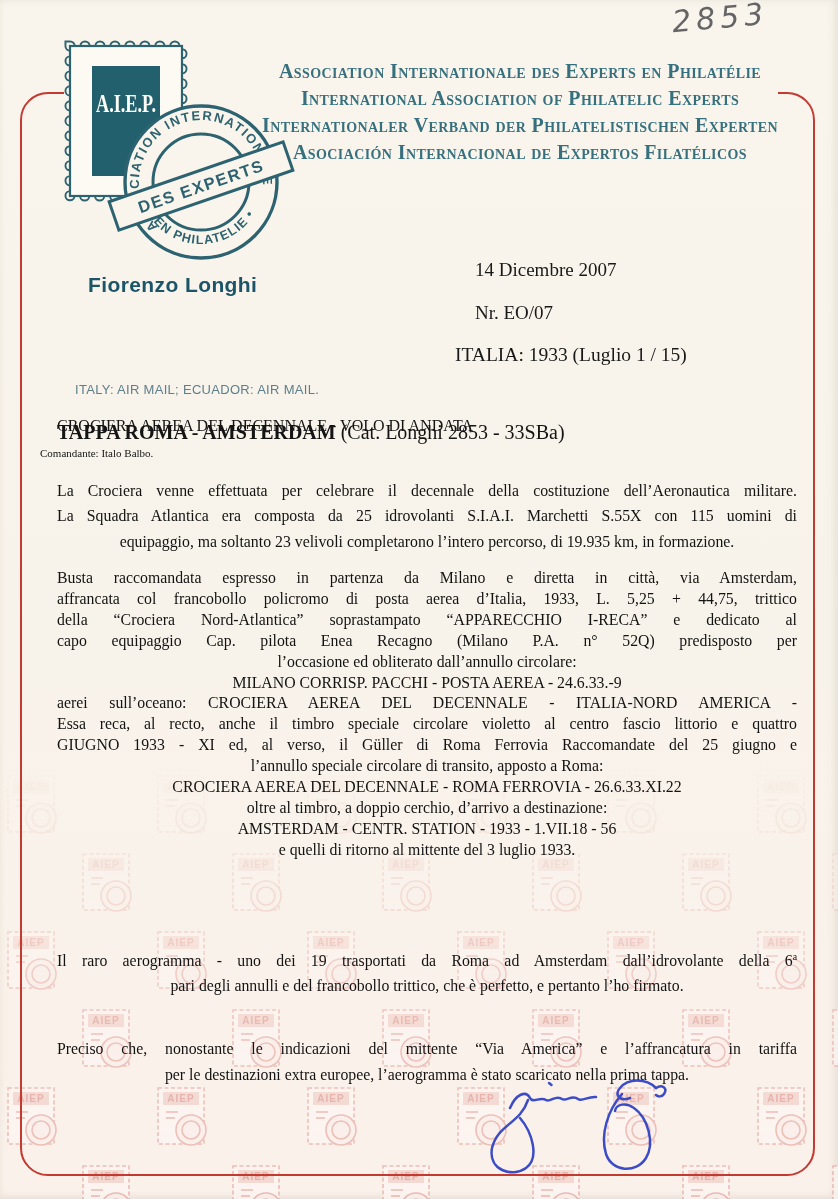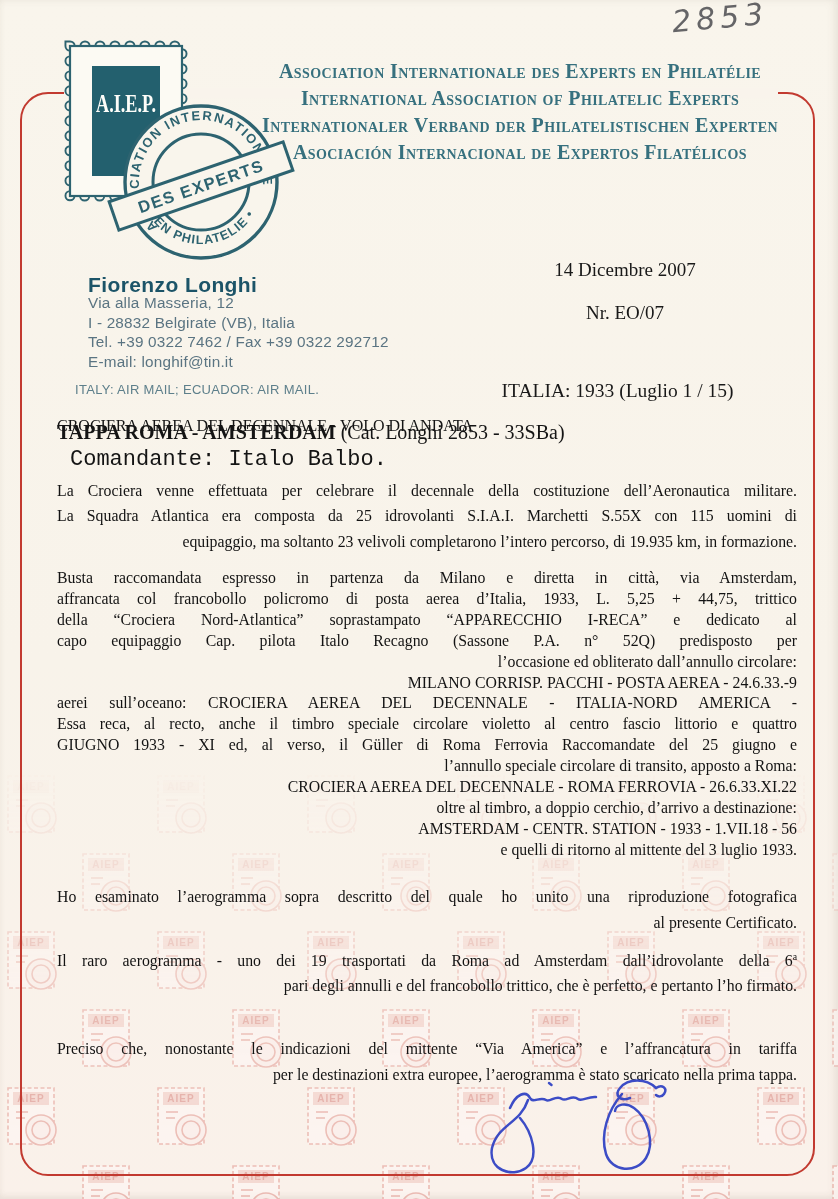--- a/index.html
+++ b/index.html
@@ -33,41 +33,41 @@
   
   .expert-name{
     left:88px; top:264px; font-family:"Liberation Sans",sans-serif;
     font-weight:bold; font-size:21px; color:#1c5468; letter-spacing:.4px;margin-top:9px;
   }
   .expert-addr{
     left:88px; top:293px; font-family:"Liberation Sans",sans-serif;
     font-size:15.3px; line-height:19.5px; color:#5a7482; letter-spacing:.2px;
   }
   
-  .meta{ text-align:center; font-size:19px; color:#191919; }
+  .meta{ text-align:left; font-size:19px; color:#191919; }
   .m-date{ left:475px; top:259px; width:300px; }
   .m-nr{ left:475px; top:302px; width:300px; }
-  .m-sub{ left:455px; top:344px; width:325px; font-size:19.5px;margin-top:36px; }
+  .m-sub{ left:455px; top:344px; width:325px; font-size:19.5px; }
   
   .routing{
     left:75px; top:382px; font-family:"Liberation Sans",sans-serif;
     font-size:13px; color:#5d7f8b; letter-spacing:.3px;
   }
   .t1{ left:57px; top:417px; font-size:16px; }
   .t2{ left:57px; top:421px; font-size:20px;text-align:right; }
   .t2 .b{ font-weight:bold; }
-  .t3{ left:70px; top:447px; font-size:22px;font-family:Liberation Mono, monospace; }
+  .t3{ left:40px; top:447px; font-size:11px; }
   
   .para{ left:57px; width:740px; font-size:15.8px; color:#131313; }
   #p0{ top:478px; line-height:25.3px; }
   #p1{ top:568px; line-height:20.9px; }
   #p2{ top:884px; line-height:26px; }
   #p3{ top:949px; line-height:24.8px; }
   #p4{ top:1036px; line-height:26px; }
-  .bline{ text-align:right; }
+  .bline{ text-align:center; }
   .bline.jst{ text-align:justify; text-align-last:justify; }
   .bline sup{ font-size:.62em; vertical-align:super; line-height:0; }
   
   .logo{ left:56px; top:40px; }
   .wm{ left:0px; top:770px; }
   .sig{ left:450px; top:1066px; }
 </style>
 </head>
 <body>
 
@@ -135,26 +135,20 @@
   </svg>
 
   <div class="abs org">
     <div>Association Internationale des Experts en Philatélie</div>
     <div>International Association of Philatelic Experts</div>
     <div>Internationaler Verband der Philatelistischen Experten</div>
     <div>Asociación Internacional de Expertos Filatélicos</div>
   </div>
 
   <div class="abs expert-name">Fiorenzo Longhi</div>
-  <div class="abs expert-addr">
-    <div>Via alla Masseria, 12</div>
-    <div>I - 28832 Belgirate (VB), Italia</div>
-    <div>Tel. +39 0322 7462 / Fax +39 0322 292712</div>
-    <div>E-mail: longhif@tin.it</div>
-  </div>
 
   <div class="abs meta m-date">14 Dicembre 2007</div>
   <div class="abs meta m-nr">Nr. EO/07</div>
   <div class="abs meta m-sub">ITALIA: 1933 (Luglio 1 / 15)</div>
 
   <div class="abs routing">ITALY: AIR MAIL; ECUADOR: AIR MAIL.</div>
   <div class="abs t1">CROCIERA AEREA DEL DECENNALE - VOLO DI ANDATA</div>
   <div class="abs t2">
     <span class="b">TAPPA ROMA - AMSTERDAM</span><span> (Cat. Longhi 2853 - 33SBa)</span>
   </div>
@@ -162,36 +156,32 @@
 
   <div class="abs para" id="p0">
       <div class="bline jst">La Crociera venne effettuata per celebrare il decennale della costituzione dell’Aeronautica militare.</div>
       <div class="bline jst">La Squadra Atlantica era composta da 25 idrovolanti S.I.A.I. Marchetti S.55X con 115 uomini di</div>
       <div class="bline">equipaggio, ma soltanto 23 velivoli completarono l’intero percorso, di 19.935 km, in formazione.</div>
     </div>
   <div class="abs para" id="p1">
       <div class="bline jst">Busta raccomandata espresso in partenza da Milano e diretta in città, via Amsterdam,</div>
       <div class="bline jst">affrancata col francobollo policromo di posta aerea d’Italia, 1933, L. 5,25 + 44,75, trittico</div>
       <div class="bline jst">della “Crociera Nord-Atlantica” soprastampato “APPARECCHIO I-RECA” e dedicato al</div>
-      <div class="bline jst">capo equipaggio Cap. pilota Italo Recagno (Sassone P.A. n° 52Q) predisposto per</div>
+      <div class="bline jst">capo equipaggio Cap. pilota Enea Recagno (Milano P.A. n° 52Q) predisposto per</div>
       <div class="bline">l’occasione ed obliterato dall’annullo circolare:</div>
       <div class="bline">MILANO CORRISP. PACCHI - POSTA AEREA - 24.6.33.-9</div>
       <div class="bline jst">aerei sull’oceano: CROCIERA AEREA DEL DECENNALE - ITALIA-NORD AMERICA -</div>
       <div class="bline jst">Essa reca, al recto, anche il timbro speciale circolare violetto al centro fascio littorio e quattro</div>
       <div class="bline jst">GIUGNO 1933 - XI ed, al verso, il Güller di Roma Ferrovia Raccomandate del 25 giugno e</div>
       <div class="bline">l’annullo speciale circolare di transito, apposto a Roma:</div>
       <div class="bline">CROCIERA AEREA DEL DECENNALE - ROMA FERROVIA - 26.6.33.XI.22</div>
       <div class="bline">oltre al timbro, a doppio cerchio, d’arrivo a destinazione:</div>
       <div class="bline">AMSTERDAM - CENTR. STATION - 1933 - 1.VII.18 - 56</div>
       <div class="bline">e quelli di ritorno al mittente del 3 luglio 1933.</div>
     </div>
-  <div class="abs para" id="p2">
-      <div class="bline jst">Ho esaminato l’aerogramma sopra descritto del quale ho unito una riproduzione fotografica</div>
-      <div class="bline">al presente Certificato.</div>
-    </div>
   <div class="abs para" id="p3">
       <div class="bline jst">Il raro aerogramma - uno dei 19 trasportati da Roma ad Amsterdam dall’idrovolante della 6<sup>a</sup></div>
       <div class="bline">pari degli annulli e del francobollo trittico, che è perfetto, e pertanto l’ho firmato.</div>
     </div>
   <div class="abs para" id="p4">
       <div class="bline jst">Preciso che, nonostante le indicazioni del mittente “Via America” e l’affrancatura in tariffa</div>
       <div class="bline">per le destinazioni extra europee, l’aerogramma è stato scaricato nella prima tappa.</div>
     </div>
 
   <svg class="abs sig" width="250" height="130" viewBox="0 0 250 130">

